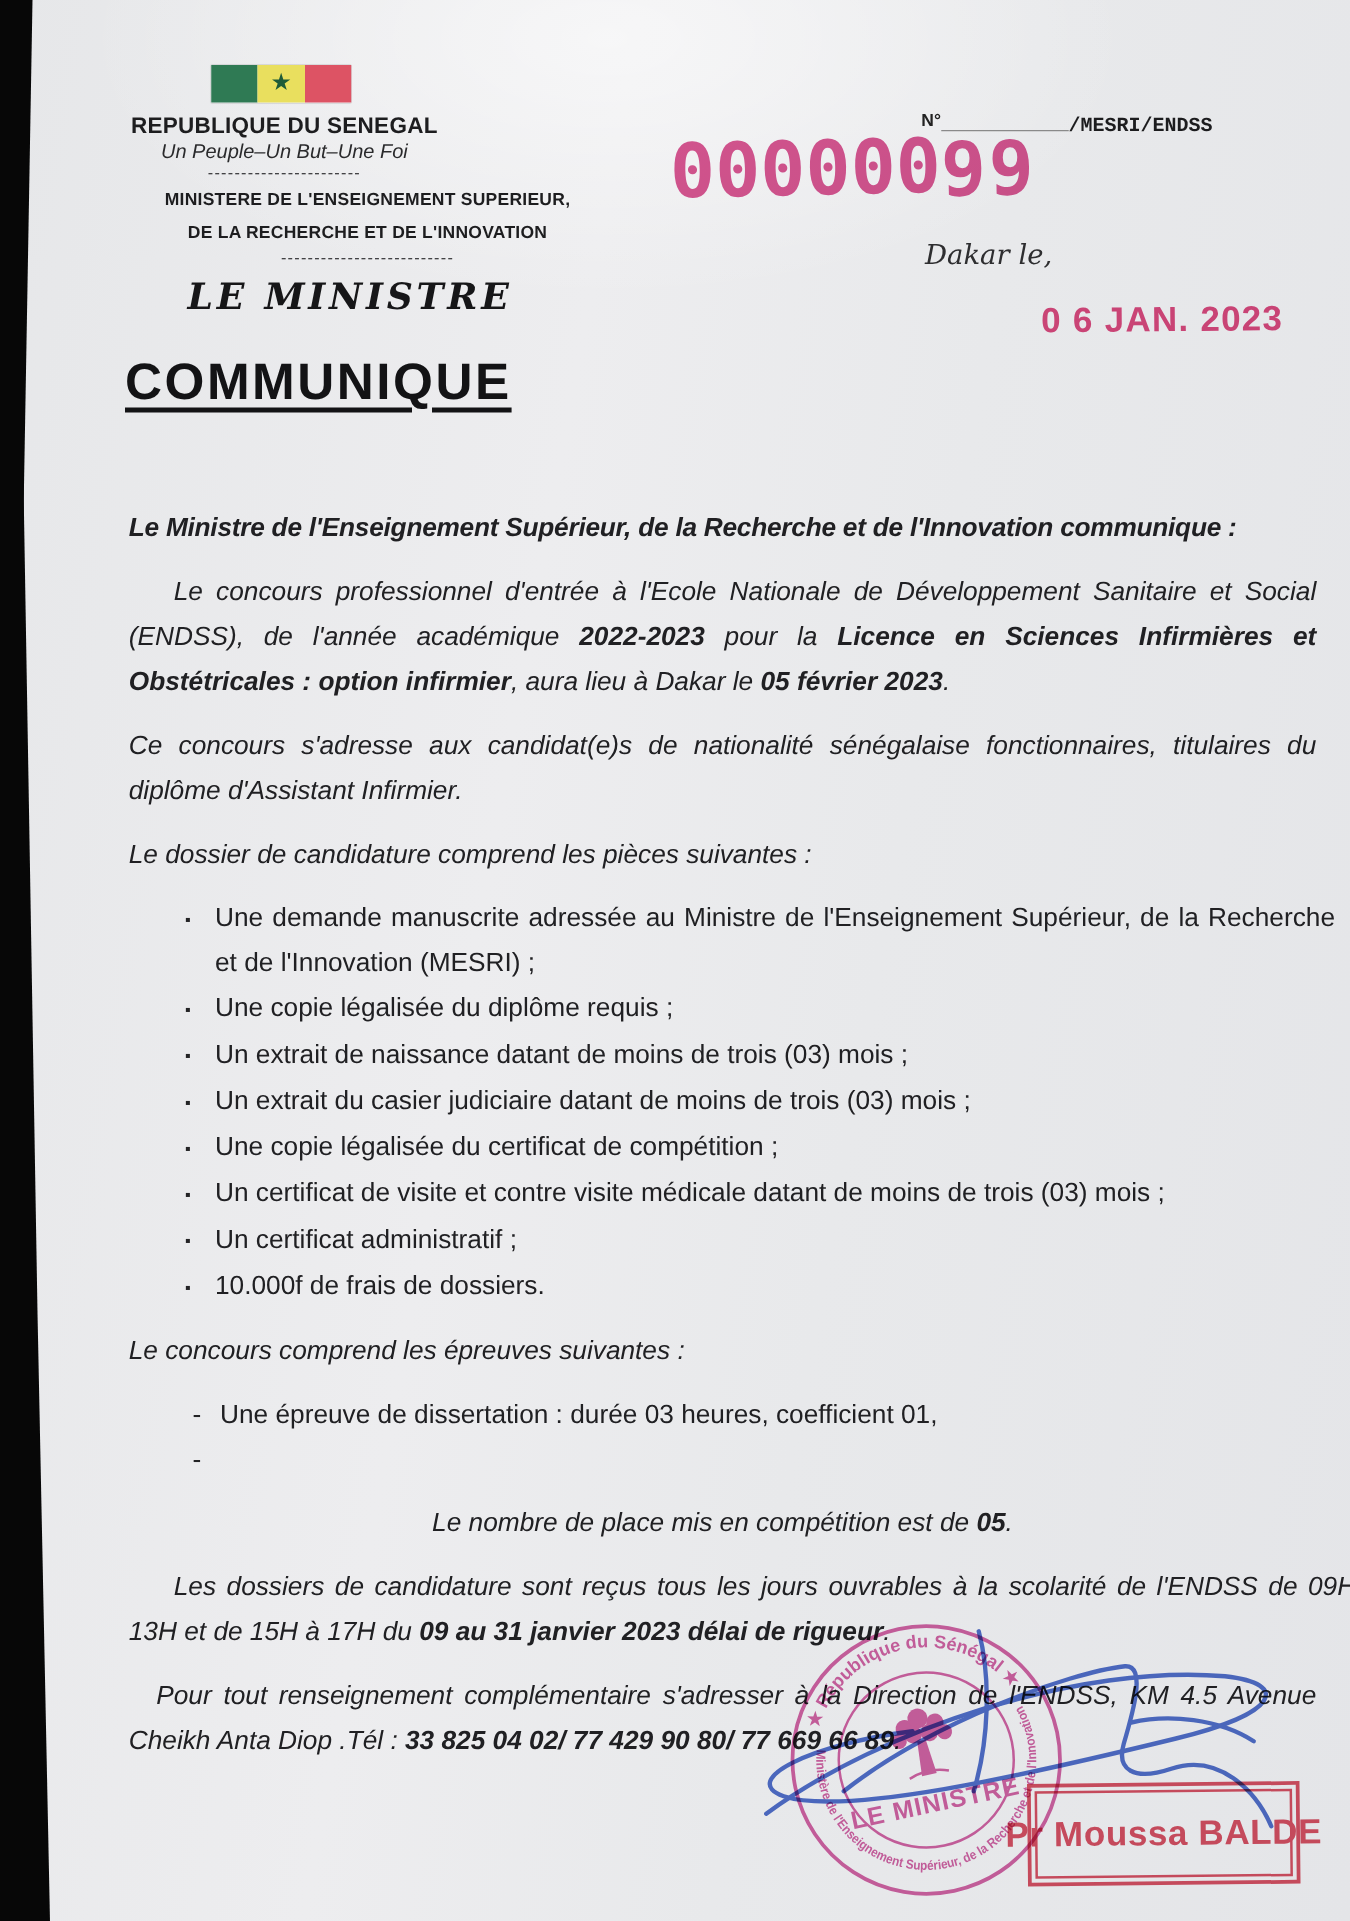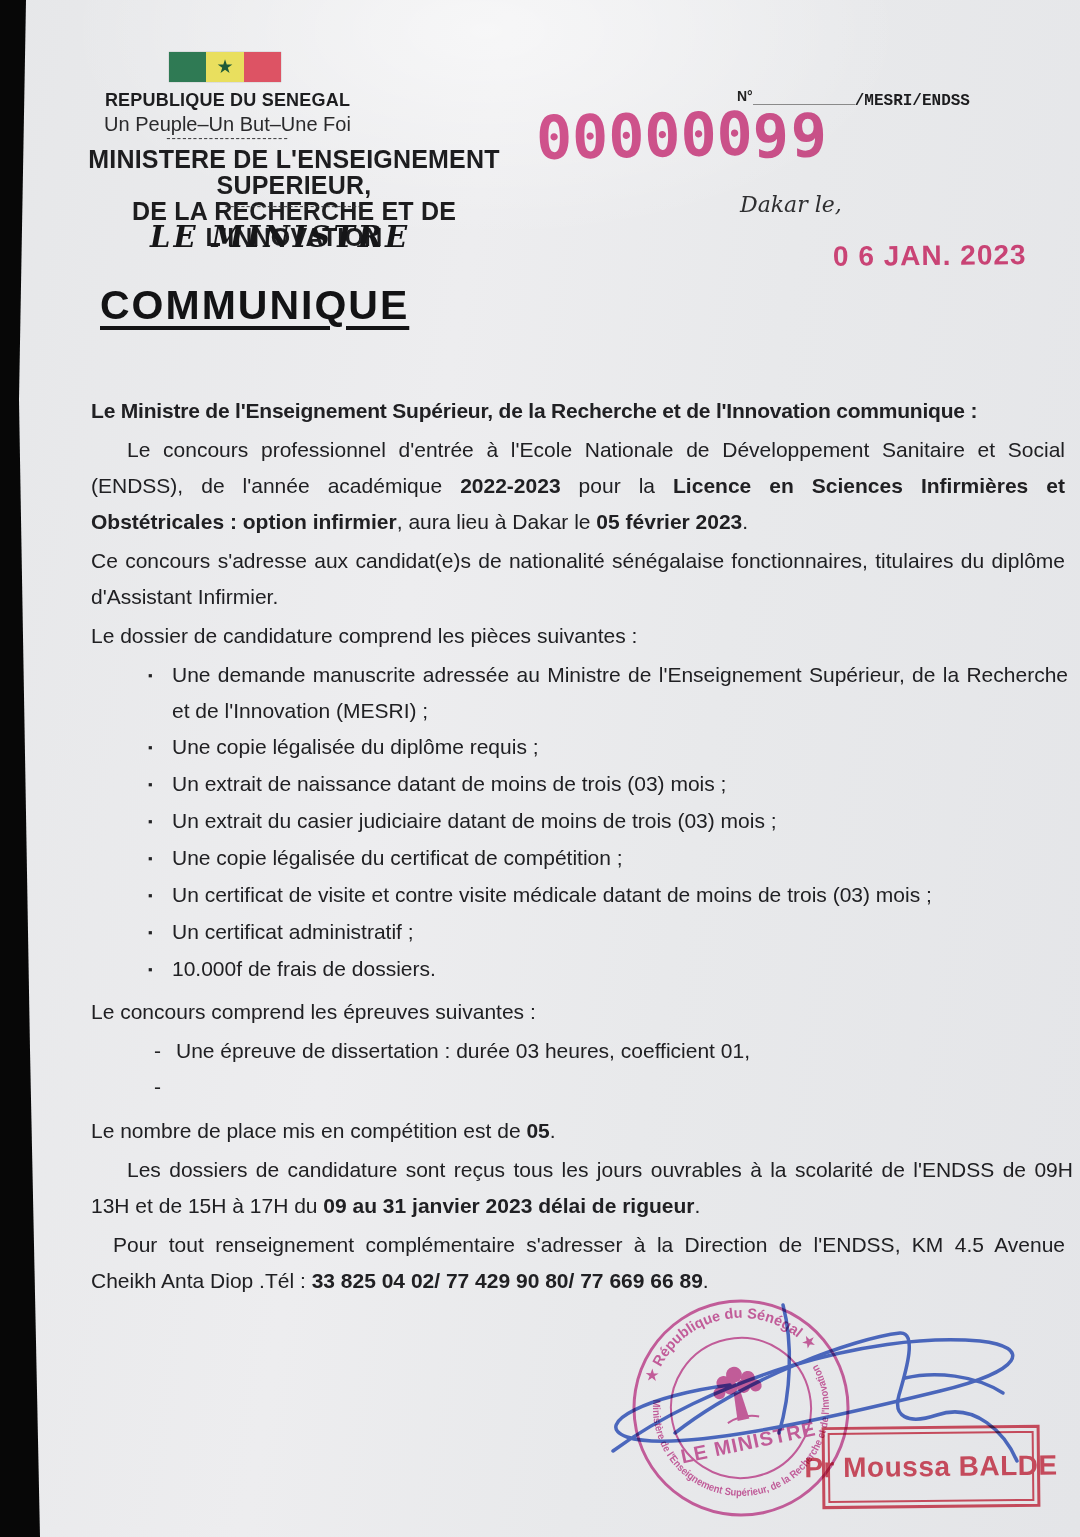--- a/index.html
+++ b/index.html
@@ -13,25 +13,25 @@
     background:
       radial-gradient(ellipse 600px 300px at 45% 2%, rgba(255,255,255,.55), rgba(255,255,255,0) 70%),
       linear-gradient(100deg,#e6e7e9 0%,#ededef 38%,#e8e9eb 62%,#e4e5e8 100%);
     clip-path: polygon(26px 0px, 1080px 0px, 1080px 1537px, 40px 1537px, 30px 1050px, 19px 400px);
   }
   
   .flag{position:absolute;left:169px;top:52px;width:112px;height:30px;display:flex;box-shadow:0 0 1px rgba(0,0,0,.4);}
   .flag .band{flex:1;position:relative;}
   .flag .star{position:absolute;left:50%;top:50%;transform:translate(-50%,-54%);font-size:19px;line-height:1;}
   .republic{position:absolute;left:95px;top:90px;width:265px;text-align:center;font-size:18px;font-weight:bold;color:#1d1d1f;letter-spacing:.2px;}
-  .motto{position:absolute;left:95px;top:113px;width:265px;text-align:center;font-size:20px;color:#2a2a2c;}
+  .motto{position:absolute;left:95px;top:113px;width:265px;text-align:center;font-size:16px;font-style:italic;color:#2a2a2c;}
   .divider{position:absolute;color:#3a3a3c;font-size:13px;letter-spacing:1px;text-align:center;}
   .div1{left:95px;top:130px;width:265px;}
   .div2{left:88px;top:198px;width:412px;}
-  .ministry{position:absolute;left:78px;top:146px;width:432px;text-align:center;font-size:25px;font-weight:bold;color:#1d1d1f;line-height:26px;letter-spacing:.2px;}
+  .ministry{position:absolute;left:78px;top:146px;width:432px;text-align:center;font-size:14px;font-weight:bold;color:#1d1d1f;line-height:26px;letter-spacing:.2px;}
   .minister{position:absolute;left:150px;top:220px;font-family:"DejaVu Serif","Liberation Serif",serif;font-weight:bold;font-style:italic;font-size:29px;color:#161618;letter-spacing:3px;}
   
   .refline{position:absolute;left:737px;top:88px;font-size:15px;color:#222;}
   .refno{font-size:14px;font-weight:bold;vertical-align:top;}
   .ref-blank{display:inline-block;width:102px;border-bottom:1.5px solid #8a8a8a;height:16px;}
   .refsuffix{font-size:16px;font-weight:bold;color:#1c1c1e;font-family:Liberation Mono, monospace;}
   .serial{
     position:absolute;left:536px;top:100px;
     font-family:"DejaVu Sans Mono",monospace;font-weight:bold;font-size:60px;
     color:#d8488a;letter-spacing:0px;transform:rotate(-1.2deg);
@@ -44,34 +44,34 @@
     letter-spacing:1px;transform:rotate(-.5deg);mix-blend-mode:multiply;opacity:.95;white-space:nowrap;
   }
   
   .title{
     position:absolute;left:100px;top:282px;width:980px;text-align:left;
     font-size:41px;font-weight:bold;color:#131315;letter-spacing:2px;
     text-decoration:underline;text-decoration-thickness:3.5px;text-underline-offset:7px;
   }
   
   .bodytext{position:absolute;left:88px;top:390px;width:980px;font-size:21px;color:#202023;line-height:36px;}
-  .bodytext p{margin:3px;}
+  .bodytext p{margin:15px;font-style:italic;}
   .b{font-weight:bold;}
   .intro{font-weight:bold;margin:0 0 16px 14px;white-space:nowrap;letter-spacing:-.2px;}
   .p-concours{text-indent:36px;text-align:justify;margin-bottom:10px;}
   .p-adresse{text-align:justify;margin-bottom:18px;}
   .subhead{margin-left:37px;}
   .list{margin:2px 0 6px 60px;}
   .li{display:flex;margin:0;}
   .blt{width:24px;flex:0 0 24px;font-size:13px;color:#232325;padding-top:1px;}
   .li .txt{flex:1;text-align:justify;}
   .dlist{margin:0 0 8px 66px;}
   .dli{display:flex;}
   .dash{width:22px;flex:0 0 22px;color:#232325;}
-  .places{margin-left:37px;margin-bottom:6px;}
+  .places{margin-left:37px;margin-bottom:6px;text-align:center;}
   .p-depot{text-indent:36px;text-align:justify;width:1002px;margin-bottom:14px;}
   .p-contact{margin-left:10px;text-indent:22px;text-align:justify;}
   
   .round-stamp{position:absolute;left:625px;top:1292px;width:232px;height:232px;transform:rotate(-12deg);mix-blend-mode:multiply;opacity:.88;}
   .signature{position:absolute;left:555px;top:1283px;width:515px;height:205px;mix-blend-mode:multiply;}
   .name-stamp{
     position:absolute;left:822px;top:1426px;width:212px;height:76px;
     border:3.5px solid #d84357;display:flex;align-items:center;justify-content:center;
     transform:rotate(-.6deg);mix-blend-mode:multiply;opacity:.92;
   }

